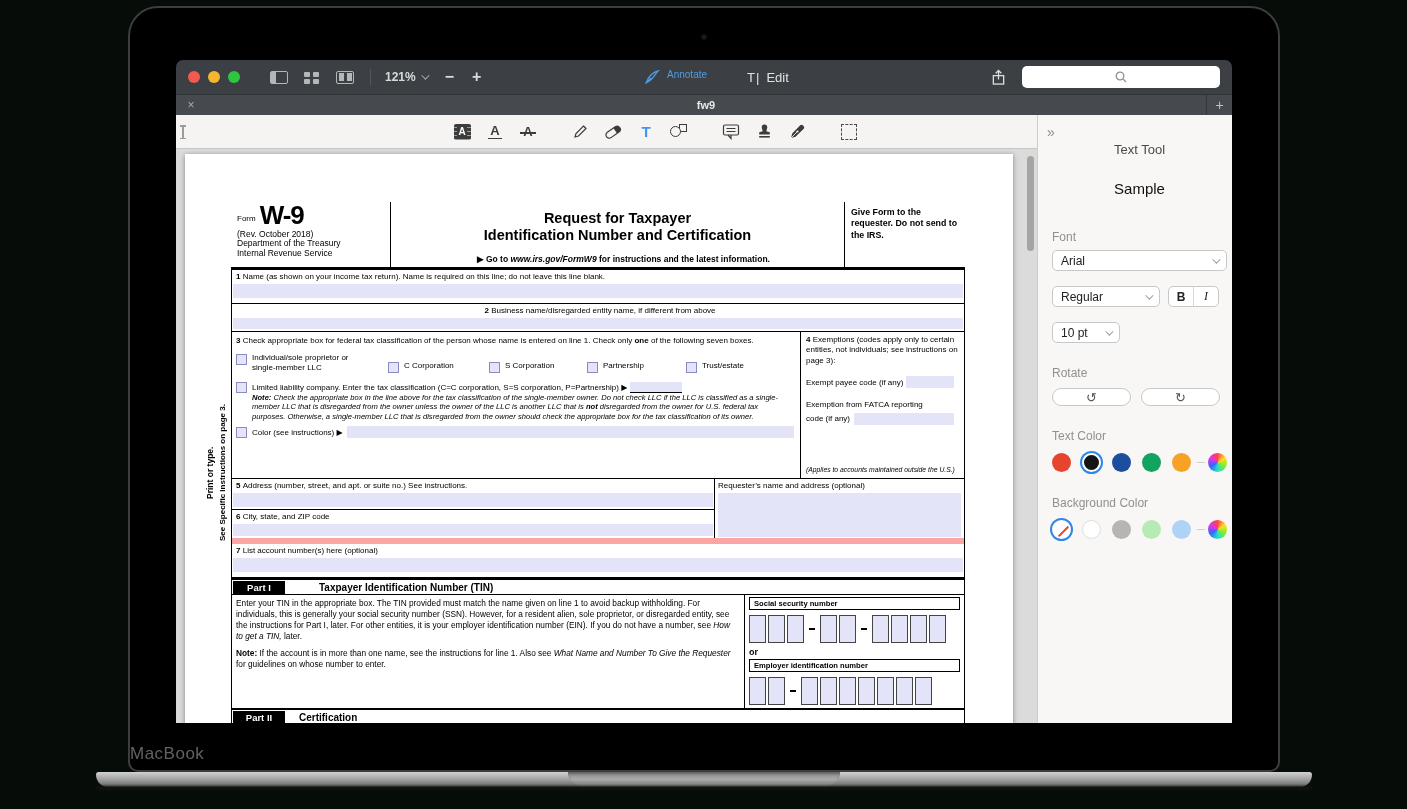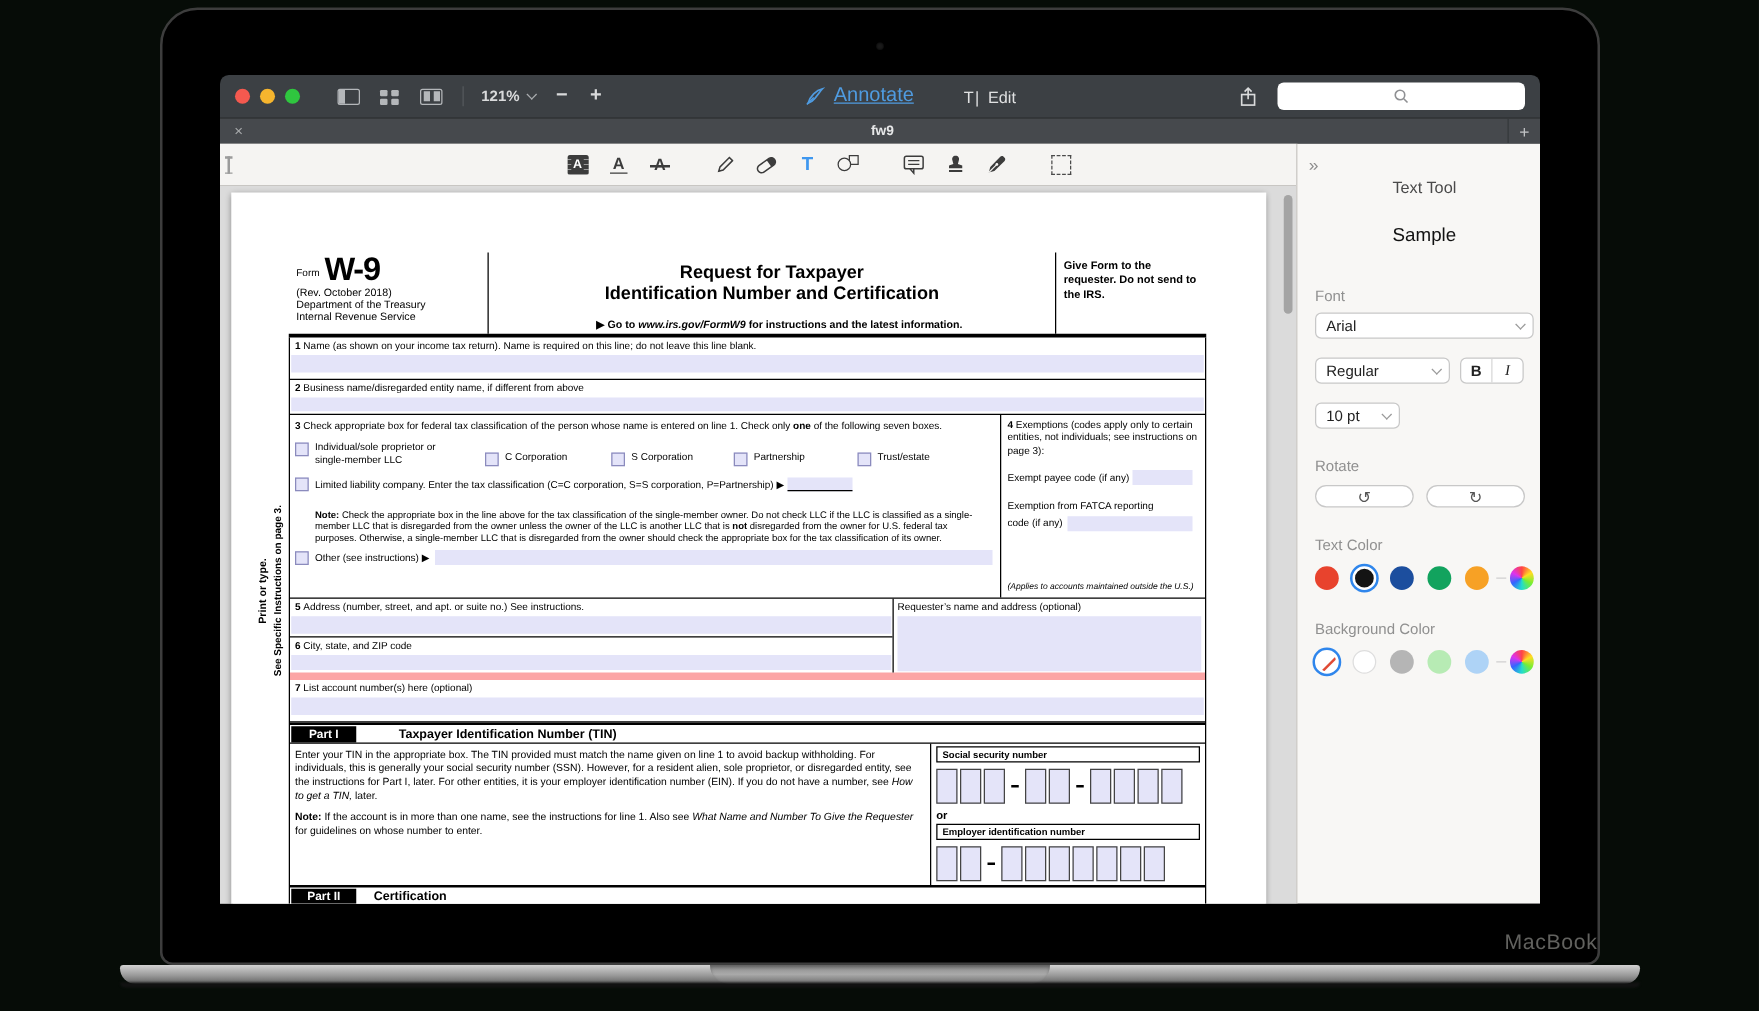--- a/index.html
+++ b/index.html
@@ -5,22 +5,22 @@
   * { margin:0; padding:0; box-sizing:border-box; }
   html,body { background:#060c07; }
   body { font-family:"Liberation Sans", sans-serif; }
   .stage { position:relative; width:1407px; height:809px; background:#060c07; overflow:hidden; }
 
   
   .laptop { position:absolute; left:128px; top:6px; width:1152px; height:766px;
             background:#000; border:2px solid #3d3d3d; border-radius:30px 30px 10px 10px; }
   .camera-dot { position:absolute; left:50%; top:26px; width:6px; height:6px; margin-left:-3px;
                 border-radius:50%; background:#1b1b1b; box-shadow:0 0 2px #000 inset; }
-  .macbook-label { position:absolute; left:0; right:0; bottom:6px; text-align:right;
-                   color:#62625f; font-size:17px; letter-spacing:.5px;padding-left:30px; }
+  .macbook-label { position:absolute; left:0; right:0; bottom:6px; text-align:left;
+                   color:#62625f; font-size:17px; letter-spacing:.5px; }
   .base { position:absolute; left:96px; top:772px; width:1216px; height:15px;
           background:linear-gradient(#d2d2d2,#9a9a9a 55%,#636363);
           border-radius:3px 3px 14px 14px; }
   .base-notch { position:absolute; left:50%; top:0; width:272px; height:15px; transform:translateX(-50%);
                 background:linear-gradient(#8f8f8f,#a9a9a9 50%,#6f6f6f);
                 border-radius:0 0 18px 18px; box-shadow:inset 0 2px 3px rgba(0,0,0,.35); }
   .base-shadow { position:absolute; left:96px; top:786px; width:1216px; height:4px;
                  background:#121212; border-radius:0 0 10px 10px; filter:blur(1px); }
 
   
@@ -42,21 +42,21 @@
   .ic-grid::after  { left:1px; top:8px; }
   .ic-book { border:1.5px solid #b4b7ba; border-radius:2px; }
   .ic-book::before, .ic-book::after { content:""; position:absolute; top:1.5px; bottom:1.5px; width:5px; background:#b4b7ba; }
   .ic-book::before { left:1.5px; } .ic-book::after { right:1.5px; }
   .tb-sep { width:1px; height:16px; background:#54585c; margin:0 14px 0 16px; }
   .zoom-ctl { display:flex; align-items:center; gap:5px; color:#d9dadb; font-size:12px; font-weight:bold; }
   .chev { width:6px; height:6px; border-right:1.5px solid #a9acaf; border-bottom:1.5px solid #a9acaf;
           transform:rotate(45deg) translateY(-2px); display:inline-block; }
   .zoom-minus, .zoom-plus { color:#d9dadb; font-size:16px; font-weight:bold; margin-left:18px; cursor:default; }
   .tb-center { position:absolute; left:468px; top:0; height:34px; display:flex; align-items:center; gap:40px; }
-  .annotate-btn { display:flex; align-items:center; gap:7px; color:var(--annotate-blue); font-size:16px;text-decoration:underline; }
+  .annotate-btn { display:flex; align-items:flex-start; gap:7px; color:var(--annotate-blue); font-size:10px; }
   .edit-btn { display:flex; align-items:center; gap:6px; color:#e0e1e2; font-size:13px; }
   .edit-glyph { font-size:13px; color:#e0e1e2; letter-spacing:1px; }
   .tb-right { margin-left:auto; display:flex; align-items:center; gap:16px; }
   .share-ic { position:relative; width:15px; height:17px; }
   .search-box { position:relative; width:198px; height:22px; background:#fff; border-radius:5px; }
   .search-box input { position:absolute; inset:0; width:100%; height:100%; border:none; background:transparent;
                       border-radius:5px; padding:0 24px; font-size:12px; outline:none; }
   .search-glass { position:absolute; left:50%; top:50%; transform:translate(-50%,-50%); }
 
   
@@ -113,33 +113,33 @@
   .h-center { flex:1; border-right:1.5px solid #000; text-align:center; position:relative; padding-top:8px; }
   .h-title { font-size:14.5px; font-weight:bold; line-height:1.18; }
   .h-goto { position:absolute; left:12px; right:0; bottom:3px; font-size:8.5px; font-weight:bold; }
   .h-goto i { font-style:italic; }
   .h-right { width:120px; padding:5px 4px 0 6px; font-size:8.8px; font-weight:bold; line-height:1.3; }
 
   .w9-body { border-left:1px solid #000; border-right:1px solid #000; }
   .row { border-bottom:1px solid #000; position:relative; }
   .rlabel { padding:2px 0 0 4px; line-height:1.2; }
   .rfield { height:14px; margin:2px 1px 2px 1px; }
-  .r1 { height:34px; } .r2 { height:28px; }
+  .r1 { height:34px; } .r2 { height:28px;text-align:center; }
 
   .r34 { height:147px; display:flex; }
   .r34-left { width:569px; border-right:1px solid #000; padding:2px 4px 0 4px; position:relative; }
   .cbrow { display:flex; margin-top:7px;align-items:flex-end; }
   .cb { width:11px; height:11px; border:1px solid #8b8bbd; background:var(--field); flex:none; margin-right:5px; }
   .cb-item { display:flex; align-items:flex-start; line-height:1.25; }
   .cb-item .cb { margin-top:1px; }
   .cbi0 { width:152px; } .cbi0 .lbl { width:118px; }
   .cbi1 { width:101px; } .cbi2 { width:98px; } .cbi3 { width:99px; }
   .llc-line { display:flex; align-items:center; margin-top:9px; }
   .llc-line .fld { width:52px; height:11px; margin-left:3px; border-bottom:1px solid #000; }
-  .note-para { margin:14px 0 0 16px; line-height:1.3; font-size:7.6px; width:540px; }
+  .note-para { margin:0 0 0 16px; line-height:1.3; font-size:7.6px; width:540px;font-style:italic; }
   .other-line { display:flex; align-items:center; margin-top:4px; }
   .other-line .fld { flex:1; height:12px; margin-left:4px; margin-right:2px; }
   .r34-right { flex:1; padding:3px 4px 0 5px; position:relative; line-height:1.3; }
   .exempt-line { margin-top:10px; display:flex; align-items:flex-end; }
   .exempt-line .fld { width:48px; height:12px; margin-left:3px; }
   .fatca { margin-top:12px; }
   .fatca-line2 { display:flex; align-items:flex-end; margin-top:2px; }
   .fatca-line2 .fld { width:100px; height:12px; margin-left:4px; }
   .applies { position:absolute; left:5px; bottom:3px; font-size:6.8px; font-style:italic; }
 
@@ -407,21 +407,21 @@
                       <div class="llc-line">
                         <div class="cb"></div>
                         <span>Limited liability company. Enter the tax classification (C=C corporation, S=S corporation, P=Partnership) ▶</span>
                         <div class="fld"></div>
                       </div>
                       <div class="note-para">
                         <span class="num">Note:</span><span> Check the appropriate box in the line above for the tax classification of the single-member owner.  Do not check LLC if the LLC is classified as a single-member LLC that is disregarded from the owner unless the owner of the LLC is another LLC that is </span><span class="num">not</span><span> disregarded from the owner for U.S. federal tax purposes. Otherwise, a single-member LLC that is disregarded from the owner should check the appropriate box for the tax classification of its owner.</span>
                       </div>
                       <div class="other-line">
                         <div class="cb"></div>
-                        <span>Other (see instructions) ▶</span>
+                        <span>Color (see instructions) ▶</span>
                         <div class="fld"></div>
                       </div>
                     </div>
                     <div class="r34-right">
                       <div><span class="num">4</span>&nbsp;<span>Exemptions (codes apply only to certain entities, not individuals; see instructions on page 3):</span></div>
                       <div class="exempt-line">
                         <span>Exempt payee code (if any)</span>
                         <div class="fld"></div>
                       </div>
                       <div class="fatca">

